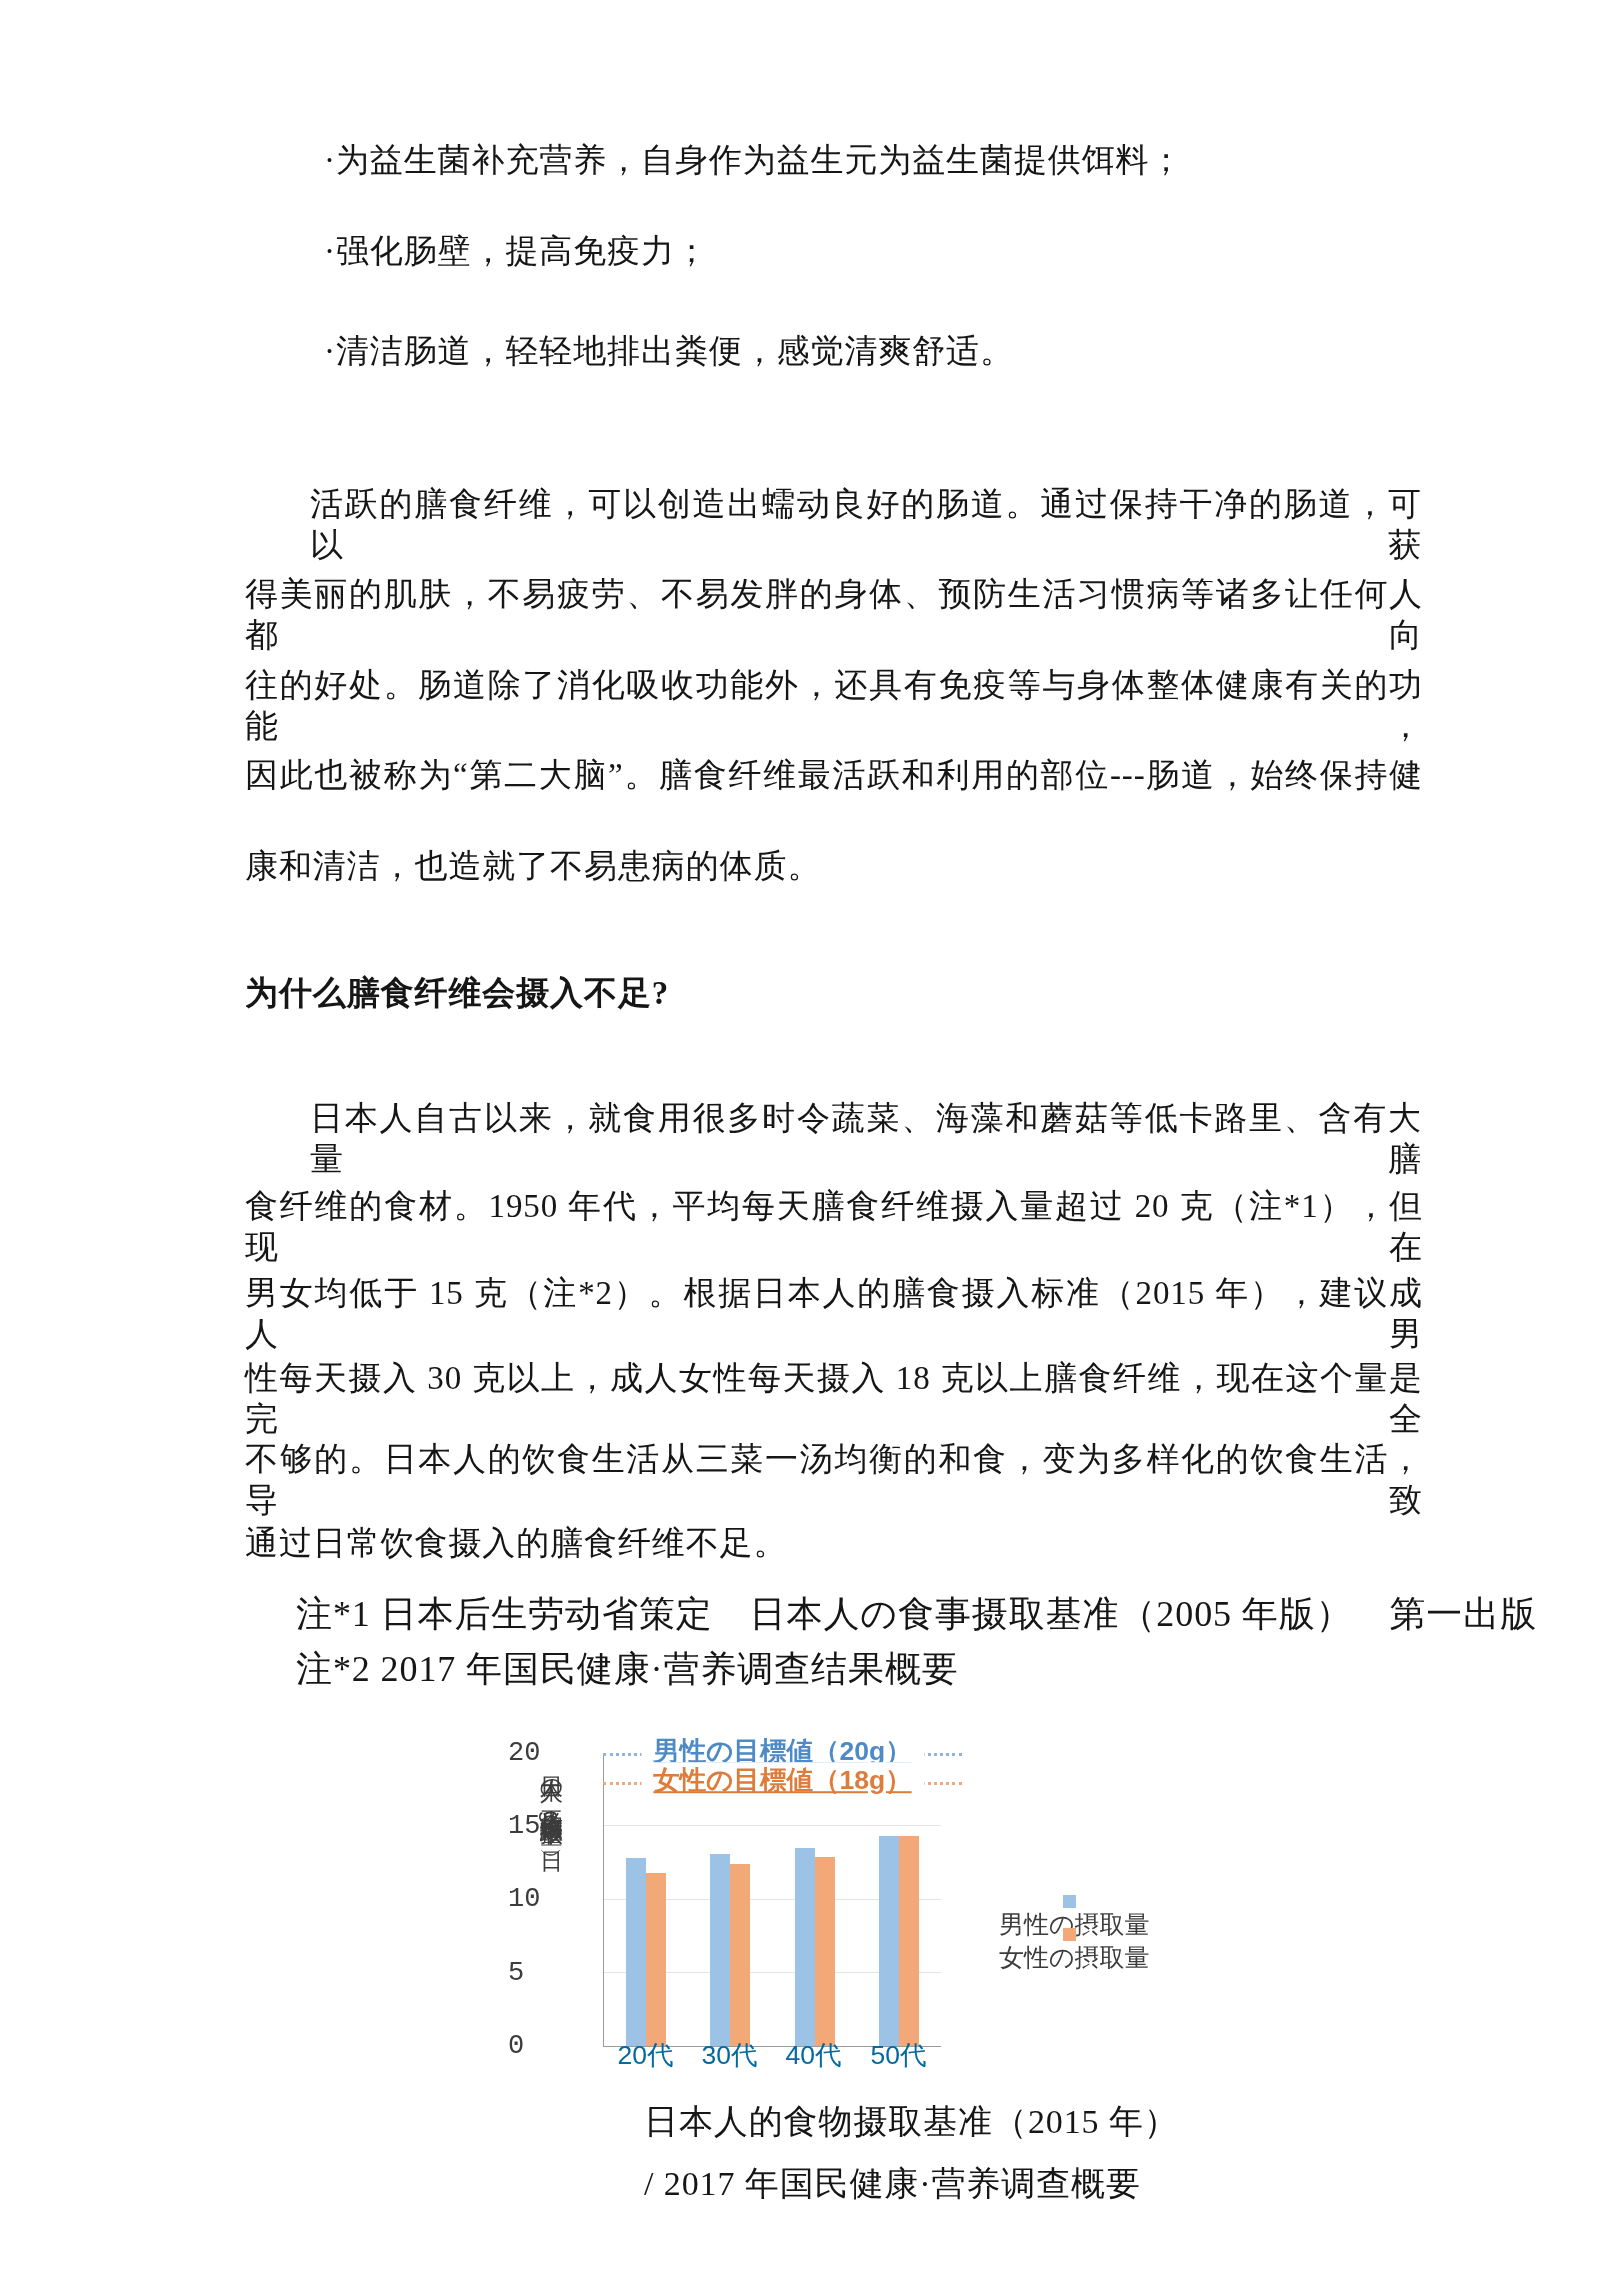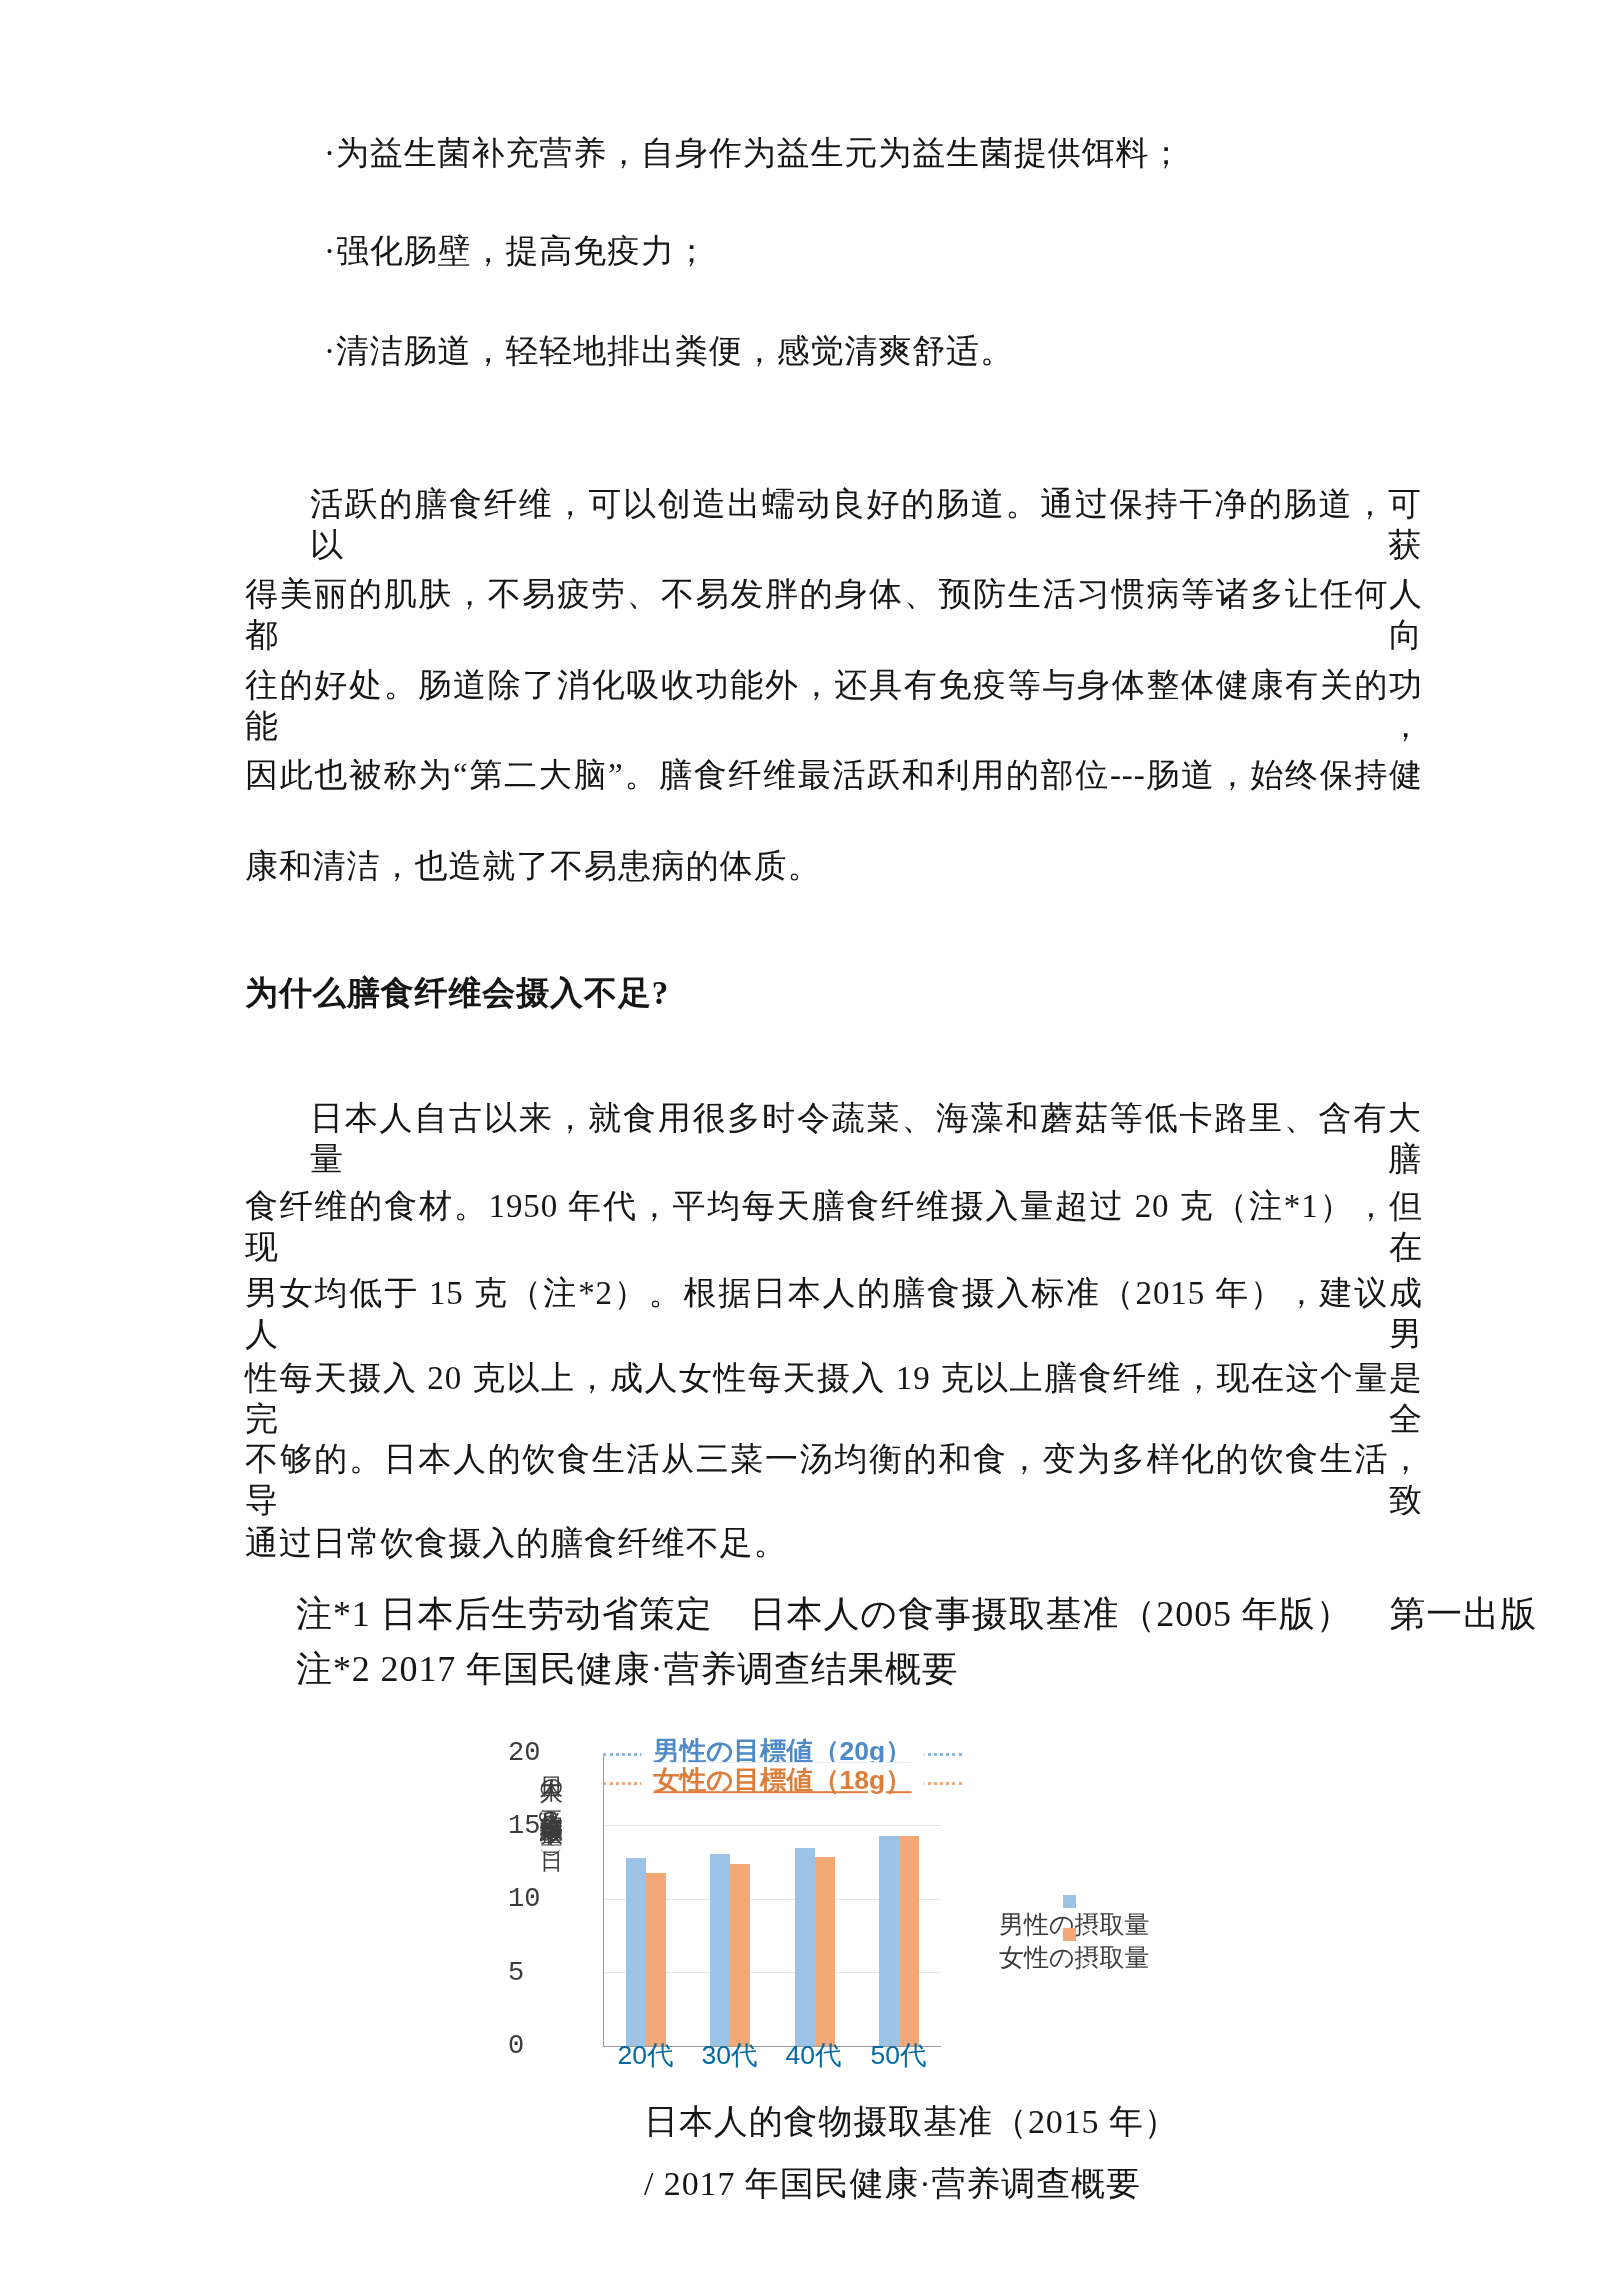--- a/index.html
+++ b/index.html
@@ -79,36 +79,36 @@
   }
   
   .caption{
     position:absolute; left:644px;
     font-size:34px; letter-spacing:0.9px; white-space:nowrap;
   }
 </style>
 </head>
 <body>
 
-<div class="line bullet" style="top:133px">·为益生菌补充营养，自身作为益生元为益生菌提供饵料；</div>
+<div class="line bullet" style="top:140px">·为益生菌补充营养，自身作为益生元为益生菌提供饵料；</div>
 <div class="line bullet" style="top:231px">·强化肠壁，提高免疫力；</div>
 <div class="line bullet" style="top:331px">·清洁肠道，轻轻地排出粪便，感觉清爽舒适。</div>
 
 <div class="line justify first" style="top:484px">活跃的膳食纤维，可以创造出蠕动良好的肠道。通过保持干净的肠道，可以获</div>
 <div class="line justify" style="top:574px">得美丽的肌肤，不易疲劳、不易发胖的身体、预防生活习惯病等诸多让任何人都向</div>
 <div class="line justify" style="top:665px">往的好处。肠道除了消化吸收功能外，还具有免疫等与身体整体健康有关的功能，</div>
 <div class="line justify" style="top:755px">因此也被称为“第二大脑”。膳食纤维最活跃和利用的部位---肠道，始终保持健</div>
 <div class="line" style="top:846px">康和清洁，也造就了不易患病的体质。</div>
 
 <div class="line heading" style="top:973px">为什么膳食纤维会摄入不足?</div>
 
 <div class="line justify first" style="top:1098px">日本人自古以来，就食用很多时令蔬菜、海藻和蘑菇等低卡路里、含有大量膳</div>
 <div class="line justify" style="top:1186px">食纤维的食材。1950 年代，平均每天膳食纤维摄入量超过 20 克（注*1），但现在</div>
 <div class="line justify" style="top:1273px">男女均低于 15 克（注*2）。根据日本人的膳食摄入标准（2015 年），建议成人男</div>
-<div class="line justify" style="top:1358px">性每天摄入 20 克以上，成人女性每天摄入 19 克以上膳食纤维，现在这个量是完全</div>
+<div class="line justify" style="top:1358px">性每天摄入 30 克以上，成人女性每天摄入 18 克以上膳食纤维，现在这个量是完全</div>
 <div class="line justify" style="top:1439px">不够的。日本人的饮食生活从三菜一汤均衡的和食，变为多样化的饮食生活，导致</div>
 <div class="line" style="top:1523px">通过日常饮食摄入的膳食纤维不足。</div>
 
 <div class="line note" style="top:1594px">注*1 日本后生劳动省策定　日本人の食事摄取基准（2005 年版）　第一出版</div>
 <div class="line note" style="top:1649px">注*2 2017 年国民健康·营养调查结果概要</div>
 
 <div id="chart">
 
   <div id="y-title">日本人の平均食物繊維摂取量（g/日）</div>
 

